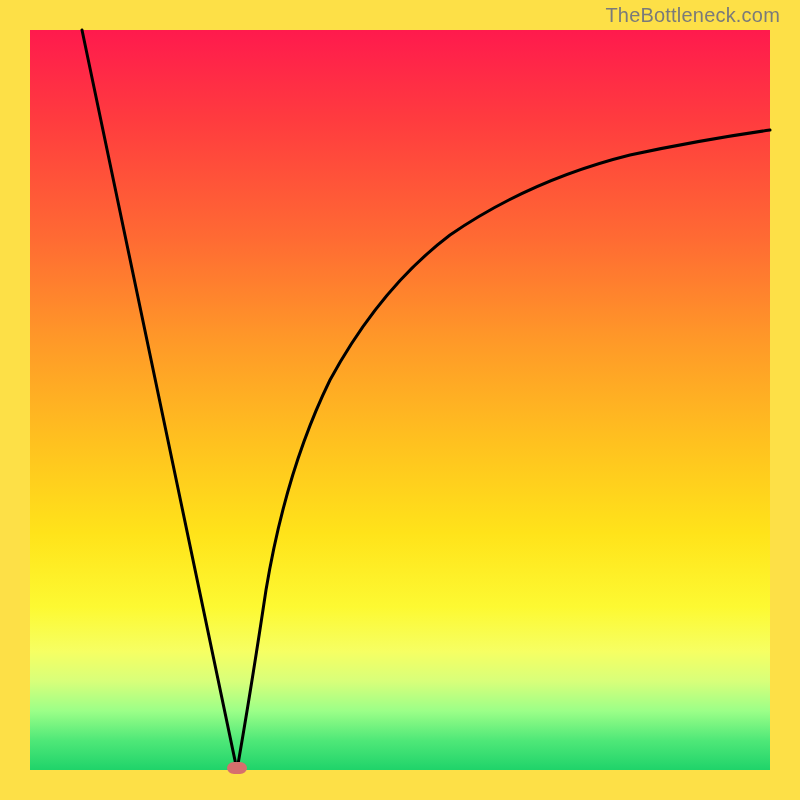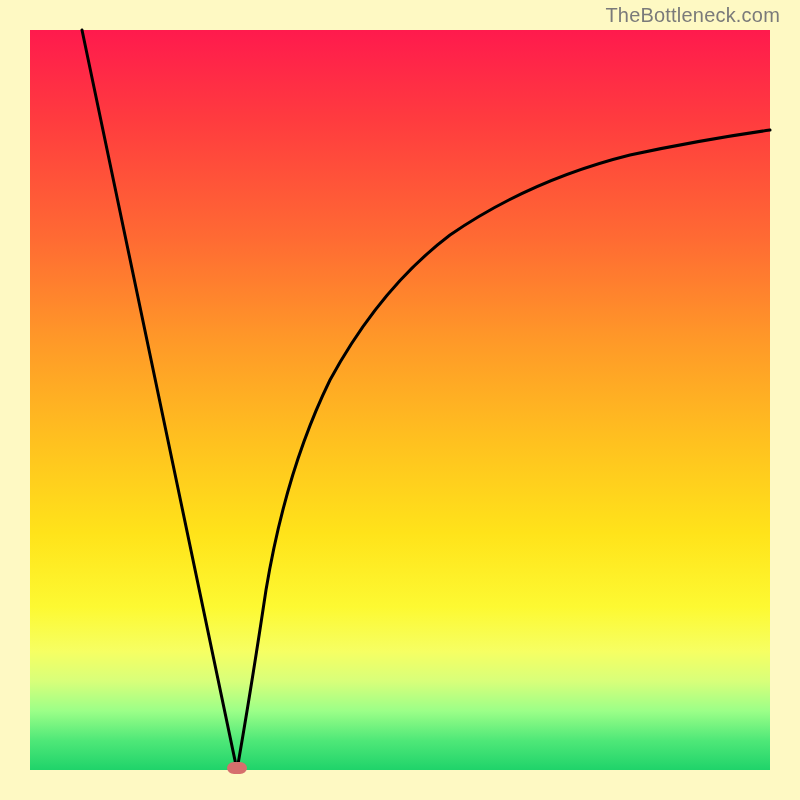--- a/index.html
+++ b/index.html
@@ -8,21 +8,21 @@
     width: 800px;
     height: 800px;
     background: #000;
     overflow: hidden;
     font-family: Arial, Helvetica, sans-serif;
   }
   .frame {
     position: relative;
     width: 800px;
     height: 800px;
-    background: #fef9c3;
+    background: #fde047;
   }
   .watermark {
     position: absolute;
     top: 4px;
     right: 20px;
     color: #7a7a7a;
     font-size: 20px;
     font-weight: 400;
     letter-spacing: 0.2px;
     z-index: 5;

